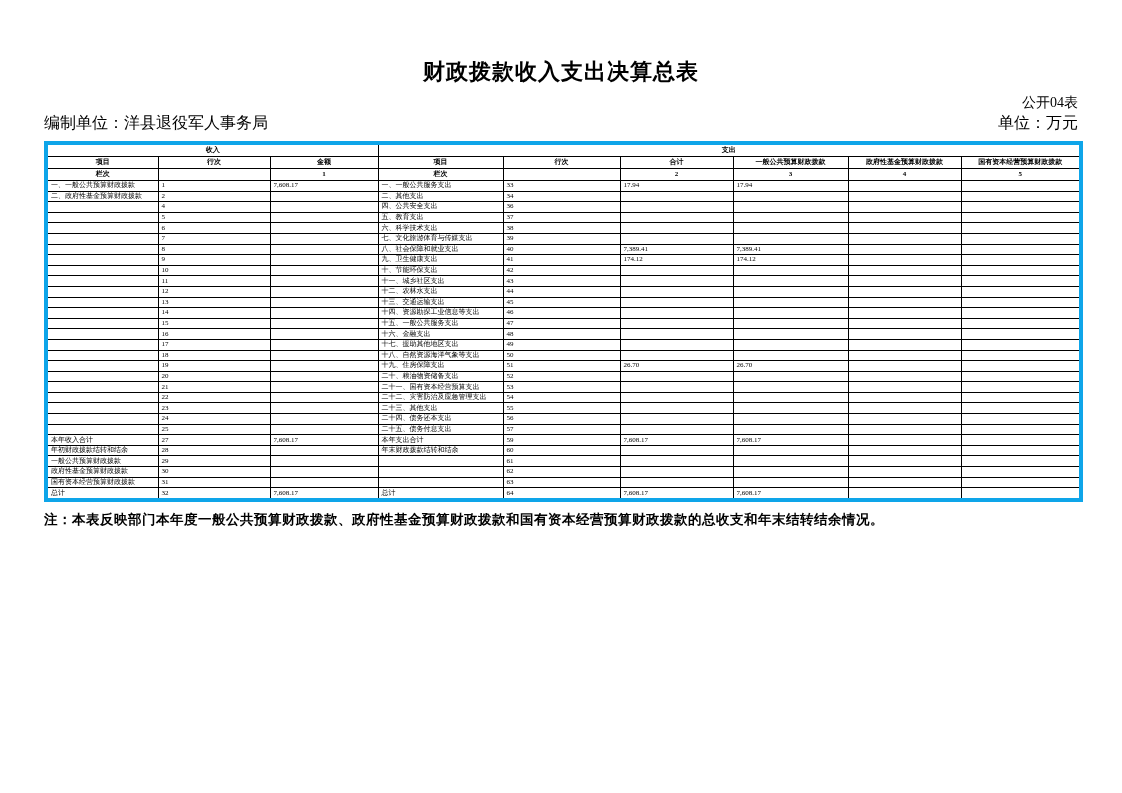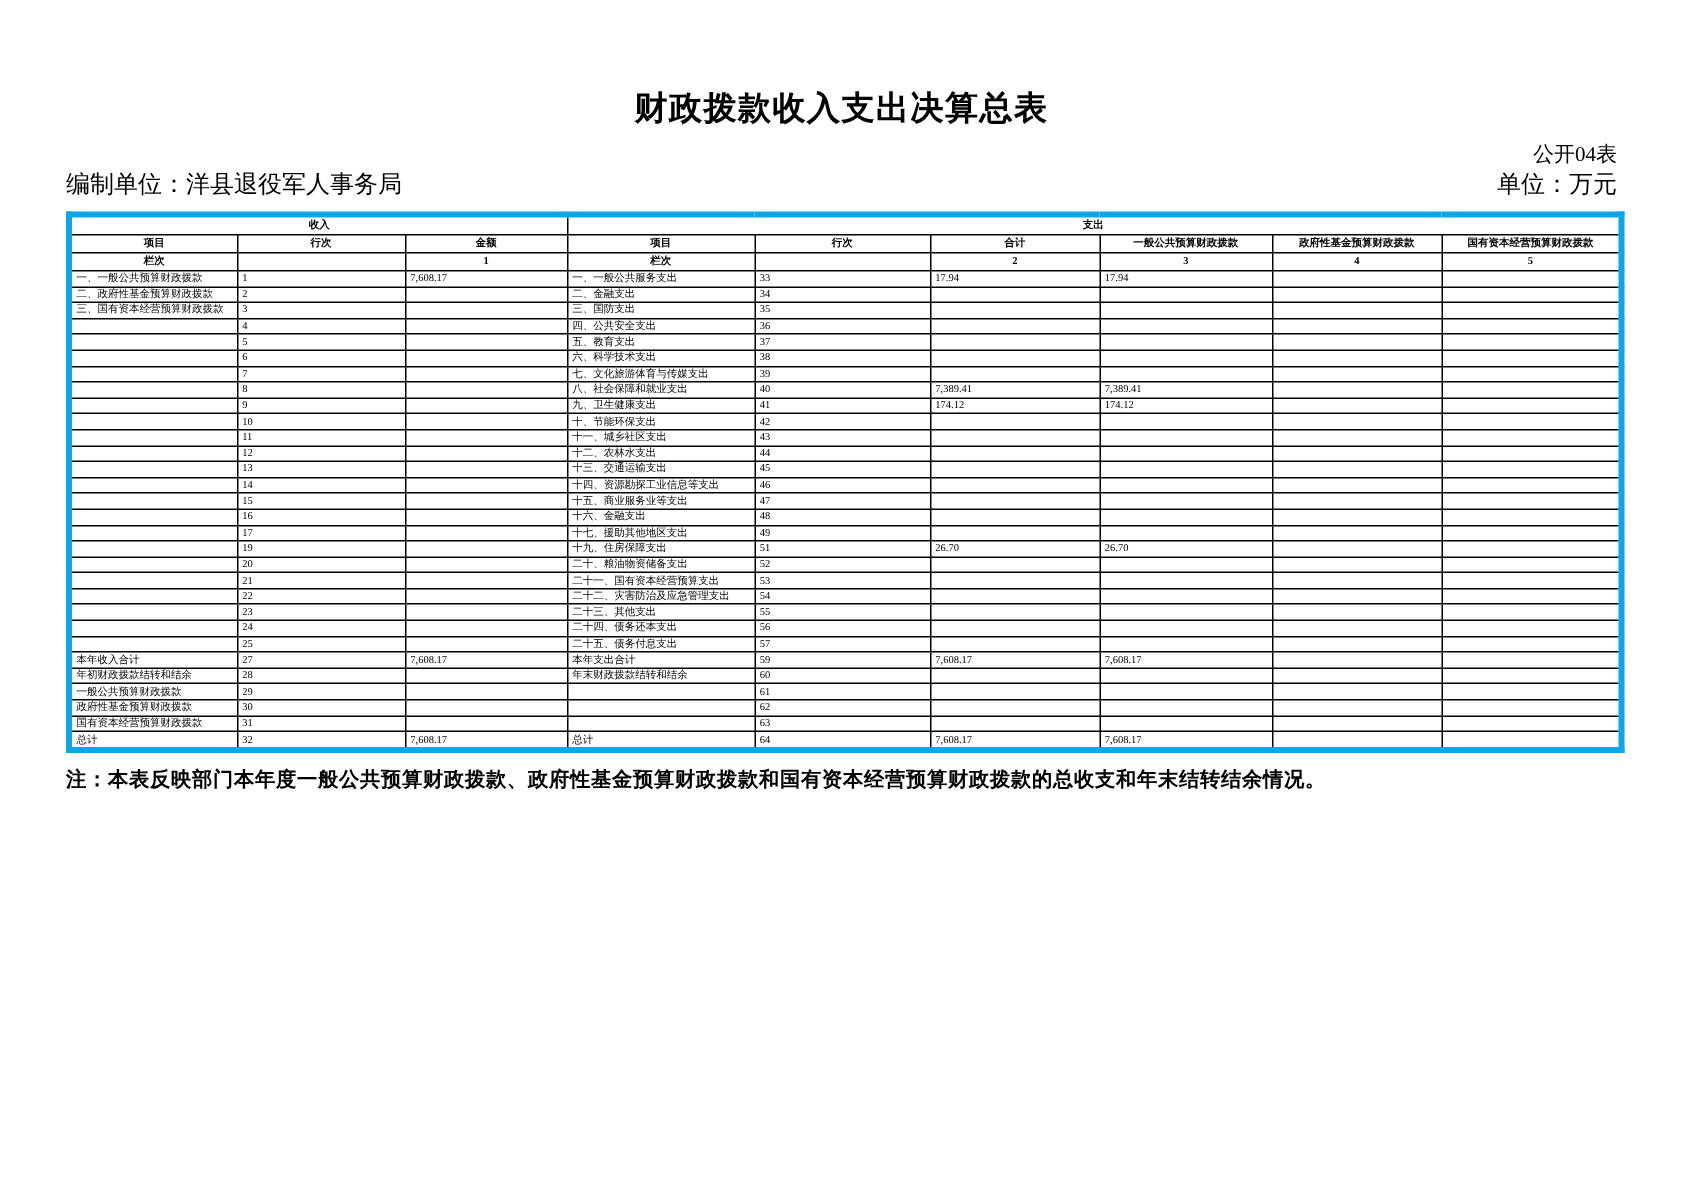--- a/index.html
+++ b/index.html
@@ -131,33 +131,22 @@
             <td>33</td>
             <td>17.94</td>
             <td>17.94</td>
             <td></td>
             <td></td>
           </tr>
           <tr>
             <td>二、政府性基金预算财政拨款</td>
             <td>2</td>
             <td></td>
-            <td>二、金融支出</td>
+            <td>二、其他支出</td>
             <td>34</td>
-            <td></td>
-            <td></td>
-            <td></td>
-            <td></td>
-          </tr>
-          <tr>
-            <td>三、国有资本经营预算财政拨款</td>
-            <td>3</td>
-            <td></td>
-            <td>三、国防支出</td>
-            <td>35</td>
             <td></td>
             <td></td>
             <td></td>
             <td></td>
           </tr>
           <tr>
             <td></td>
             <td>4</td>
             <td></td>
             <td>四、公共安全支出</td>
@@ -274,21 +263,21 @@
             <td>46</td>
             <td></td>
             <td></td>
             <td></td>
             <td></td>
           </tr>
           <tr>
             <td></td>
             <td>15</td>
             <td></td>
-            <td>十五、商业服务业等支出</td>
+            <td>十五、一般公共服务支出</td>
             <td>47</td>
             <td></td>
             <td></td>
             <td></td>
             <td></td>
           </tr>
           <tr>
             <td></td>
             <td>16</td>
             <td></td>
@@ -298,20 +287,31 @@
             <td></td>
             <td></td>
             <td></td>
           </tr>
           <tr>
             <td></td>
             <td>17</td>
             <td></td>
             <td>十七、援助其他地区支出</td>
             <td>49</td>
+            <td></td>
+            <td></td>
+            <td></td>
+            <td></td>
+          </tr>
+          <tr>
+            <td></td>
+            <td>18</td>
+            <td></td>
+            <td>十八、自然资源海洋气象等支出</td>
+            <td>50</td>
             <td></td>
             <td></td>
             <td></td>
             <td></td>
           </tr>
           <tr>
             <td></td>
             <td>19</td>
             <td></td>
             <td>十九、住房保障支出</td>

